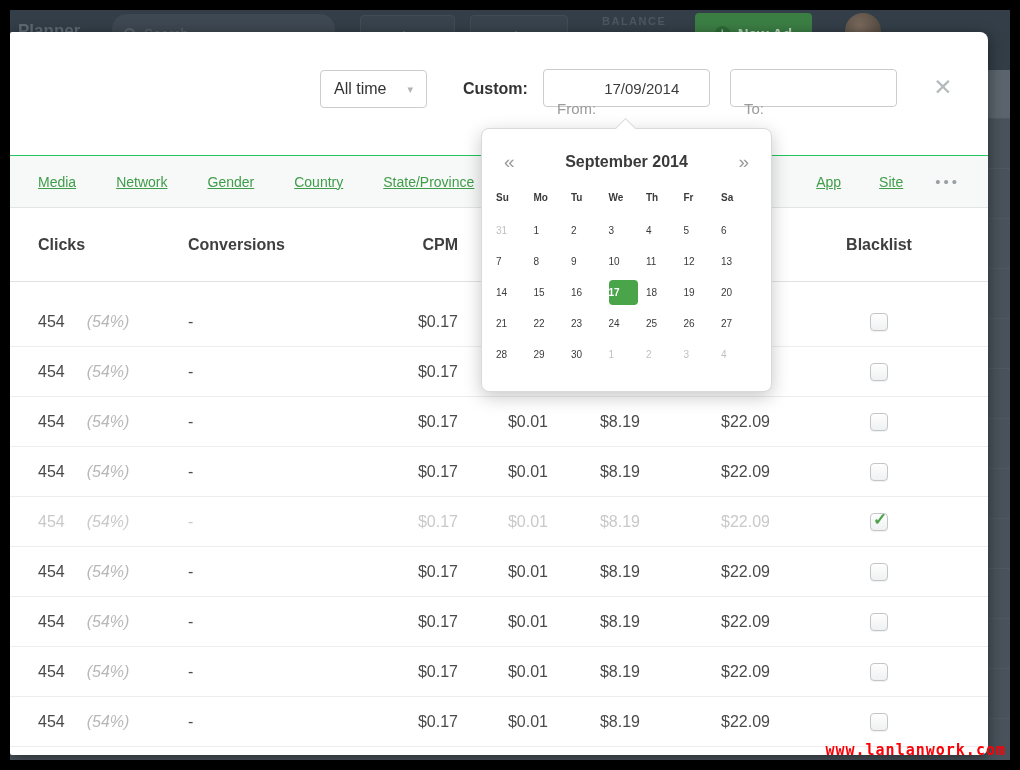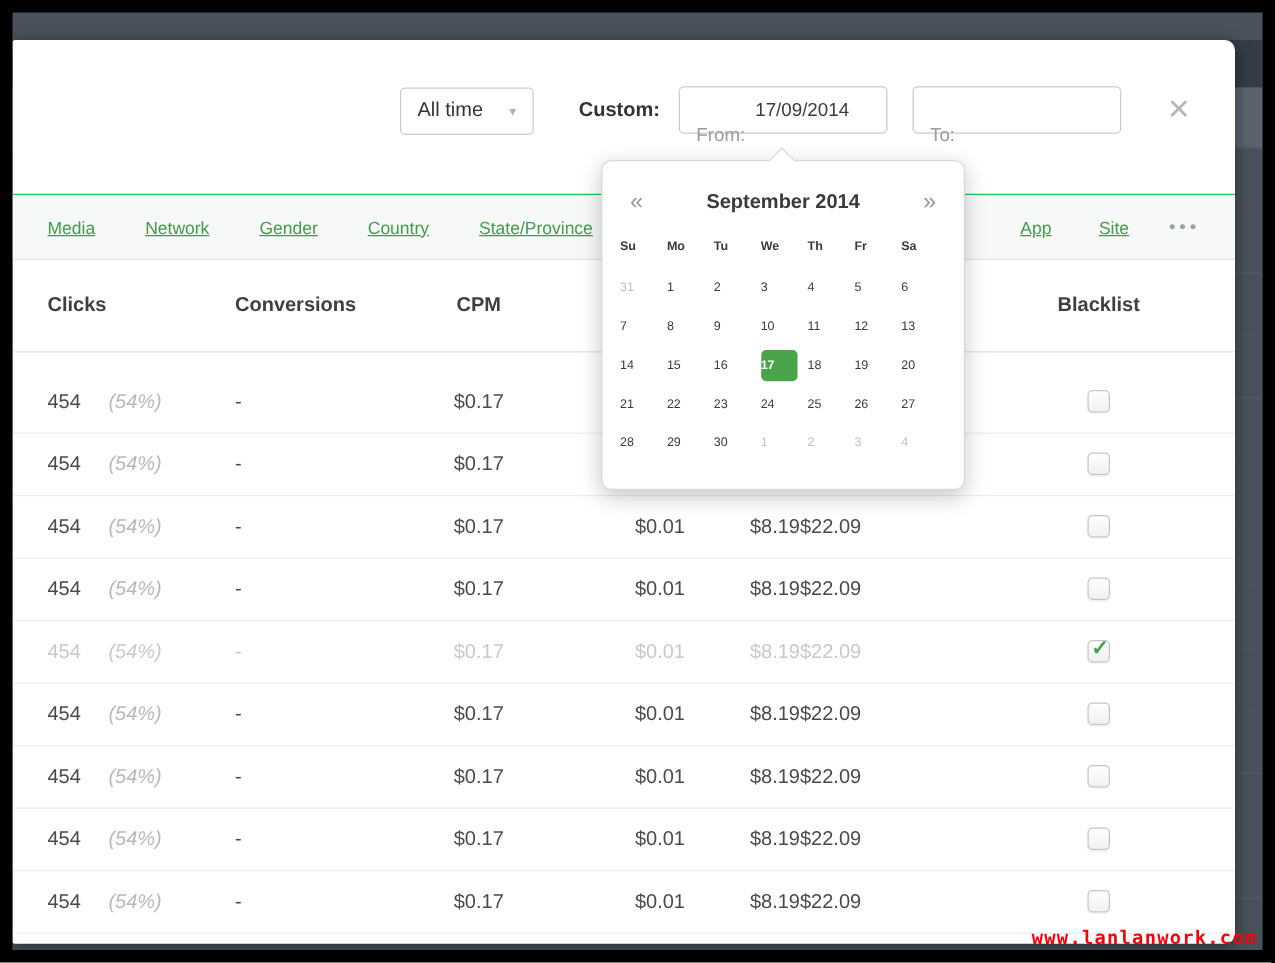--- a/index.html
+++ b/index.html
@@ -46,24 +46,24 @@
   .tab-link { color:#3f9d49; text-decoration:underline; cursor:pointer; white-space:nowrap; }
   .tab-app { margin-left:auto; }
   .tab-site { margin-left:-2px; }
   .tabs-more { color:#9aa0a4; font-size:15px; letter-spacing:3px; cursor:pointer; margin-left:-8px; }
 
   
   .thead { height:74px; display:flex; align-items:center; border-bottom:1px solid #e2e2e2; font-size:16px; font-weight:bold; color:#3f3f3f; }
   .cell { flex:none; }
   .c1 { width:178px; padding-left:28px; text-align:left; }
   .c2 { width:120px; text-align:left; }
-  .c3 { width:150px; text-align:center; }
+  .c3 { width:150px; text-align:right; }
   .c4 { width:90px;  text-align:right; }
   .c5 { width:92px;  text-align:right; }
-  .c6 { width:130px; }
+  .c6 { width:130px; text-align:right; }
   .c7 { flex:1 1 auto; text-align:center; }
   .tbody { padding-top:15px; }
   .trow { height:50px; display:flex; align-items:center; border-bottom:1px solid #ededed; font-size:16px; color:#4a4a4a; }
   .trow .pct { color:#b8b8b8; font-style:italic; margin-left:22px; }
   .trow.disabled, .trow.disabled .pct { color:#c9c9c9; }
   .checkbox { display:inline-block; position:relative; width:18px; height:18px; border:1px solid #c3c6c8; border-radius:4px; background:linear-gradient(#fefefe,#f0f1f2); box-shadow:0 1px 1px rgba(0,0,0,0.06); vertical-align:middle; cursor:pointer; }
   .checkbox.checked::after { content:"✓"; position:absolute; left:2px; top:-5px; font-size:17px; font-weight:bold; color:#4aa34a; }
 
   
   .calendar { position:absolute; left:471px; top:96px; width:291px; height:264px; background:#fff; border:1px solid #d9d9d9; border-radius:8px; box-shadow:0 5px 18px rgba(0,0,0,0.22); z-index:20; }
@@ -81,20 +81,41 @@
   .cal-day .sel { display:inline-block; width:29px; height:25px; line-height:25px; background:#4aa44a; color:#fff; font-weight:bold; border-radius:4px; }
 
   
   .watermark { position:absolute; right:4px; bottom:1px; z-index:50; font-family:"DejaVu Sans Mono", monospace; font-weight:bold; font-size:15px; letter-spacing:1px; color:#fb0007; }
 </style>
 </head>
 <body>
 
 <div class="stage">
 
+  <div class="topbar">
+    <div class="tb-brand">Planner</div>
+    <div class="tb-search">
+      <span class="tb-search-icon"></span>
+      <span class="tb-search-text">Search</span>
+    </div>
+    <div class="tb-drop tb-today">
+      <span>Today</span>
+      <span class="tb-caret">▾</span>
+    </div>
+    <div class="tb-drop tb-active">
+      <span>Active</span>
+      <span class="tb-caret">▾</span>
+    </div>
+    <div class="tb-balance">BALANCE</div>
+    <div class="tb-newad">
+      <span class="tb-plus">+</span>
+      <span>New Ad</span>
+    </div>
+    <div class="tb-avatar"></div>
+  </div>
   <div class="strip1"></div>
   <div class="strip2"></div>
   <div class="strip3"></div>
 
   <div class="modal">
 
     <div class="modal-header">
       <div class="alltime">
         <span>All time</span>
         <span class="caret">▾</span>

